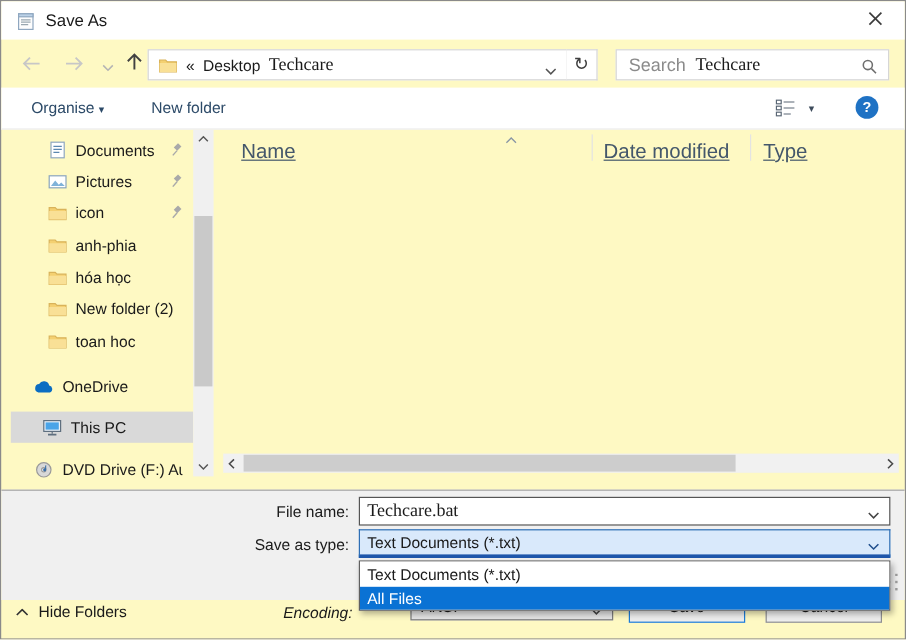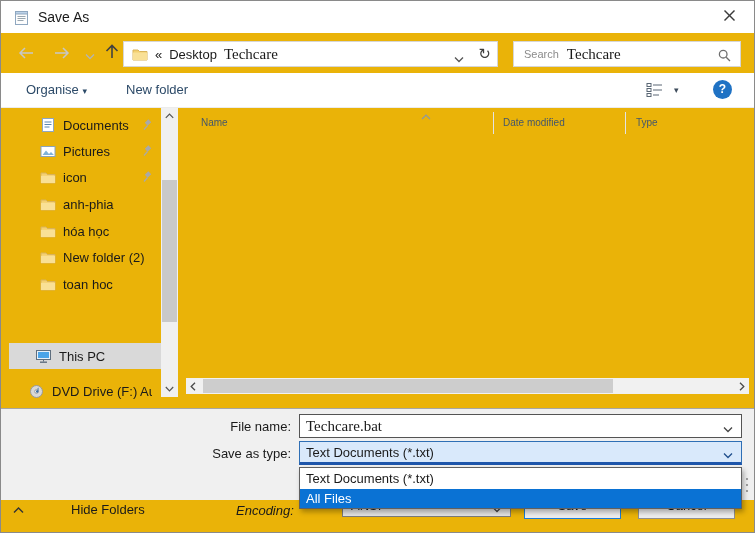--- a/index.html
+++ b/index.html
@@ -1,33 +1,33 @@
 <!DOCTYPE html>
 <html><head>
 <meta charset="utf-8">
 <style>
   * { margin:0; padding:0; box-sizing:border-box; }
   html,body { background:#fff; }
   body { font-family:"Liberation Sans","DejaVu Sans",sans-serif; font-size:13px; color:#1a1a1a; }
-  #dlg { position:relative; width:755px; height:533px; background:#eab308; border:1px solid #8a8a8a; overflow:hidden; }
+  #dlg { position:relative; width:755px; height:533px; background:#fef9c3; border:1px solid #8a8a8a; overflow:hidden; }
   .abs { position:absolute; }
   .serif { font-family:"Liberation Serif","DejaVu Serif",serif; font-size:15px; }
 
   
   #titlebar { left:0; top:0; width:100%; height:32px; background:#fff; }
   #title-text { left:37px; top:8px; font-size:14px; }
   #close-btn { right:10px; top:4px; width:30px; height:24px; display:flex; align-items:center; justify-content:center; cursor:default; }
 
   
   .navglyph { display:flex; align-items:center; justify-content:center; }
   #addr-box { left:122px; top:40px; width:350px; height:26px; border:1px solid #d6d6d6; background:#fff; display:flex; align-items:center; }
   #addr-box .crumb { margin-left:7px; }
   #refresh-box { left:471px; top:40px; width:26px; height:26px; border:1px solid #d6d6d6; border-left:none; background:#fff; text-align:center; line-height:24px; color:#3f3f3f; font-size:15px; }
   #search-box { left:512px; top:40px; width:228px; height:26px; border:1px solid #d6d6d6; background:#fff; display:flex; align-items:center; }
-  #search-placeholder { color:#8b8b8b; font-size:11px; margin-left:10px; }
+  #search-placeholder { color:#8b8b8b; font-size:15px; margin-left:10px; }
   #search-value { margin-left:8px; }
 
   
   #toolbar { left:0; top:72px; width:100%; height:35px; background:#fff; border-bottom:1px solid #ececec;padding-left:15px; }
   .cmd { color:#2c4a68; font-size:13px; }
   #organise { left:25px; top:9px; }
   #newfolder { left:125px; top:9px; }
   #help-btn { left:712px; top:7px; width:19px; height:19px; border-radius:50%; background:#1f72c4; color:#fff; font-weight:bold; font-size:12px; text-align:center; line-height:19px; }
 
   
@@ -36,38 +36,38 @@
   .side-item.child { padding-left:30px; }
   .side-item.root { padding-left:19px; }
   .side-item .lbl { margin-left:7px; white-space:nowrap; overflow:hidden; }
   .side-item.sel { background:#d9d9d9;padding-left:26px; }
   .pin { position:absolute; right:8px; top:7px; }
   #side-scroll { left:160px; top:107px; width:17px; height:289px; background:#f0f0f0; }
   #side-thumb { left:1px; top:72px; width:15px; height:142px; background:#c9c9c9; }
   .scroll-arrow { width:17px; height:16px; display:flex; align-items:center; justify-content:center; }
 
   
-  .hdr { color:#44576b; font-size:10px; }
+  .hdr { color:#44576b; font-size:17px;text-decoration:underline; }
   .colsep { width:1px; height:22px; background:#e3e3e3; top:111px; }
   .cell { color:#2f2f2f; }
   #hscroll { left:185px; top:377px; width:563px; height:16px; background:#f1f1f1; display:flex; align-items:center; }
   #hthumb { position:absolute; left:17px; top:1px; width:410px; height:14px; background:#cdcdcd; }
 
   
   #footer { left:0; top:407px; width:100%; height:92px; background:#f0f0f0; border-top:1px solid #a6a6a6; }
   .flabel { width:140px; text-align:right; }
   #fname-input { left:298px; top:5px; width:443px; height:24px; background:#fff; border:1px solid #545454; display:flex; align-items:center; }
   #fname-input .val { margin-left:6px; }
   #ftype-combo { left:298px; top:32px; width:443px; height:24px; background:#d9e9fb; border:1px solid #2f6fb5; border-bottom:3px solid #1e56ab; display:flex; align-items:center; }
   #ftype-combo .val { margin-left:6px; }
   .combo-chevron { position:absolute; right:8px; top:6px; }
   #type-dropdown { left:298px; top:58px; width:443px; border:1px solid #606060; background:#fff; z-index:20; box-shadow:2px 3px 5px rgba(0,0,0,0.3); }
   .opt { height:21px; line-height:21px; padding-left:6px; background:#fff; }
   .opt.hl { height:19px; line-height:19px; background:#0a72d4; color:#fff; }
-  #hide-folders { left:12px; top:93px; display:flex; align-items:center;gap:39px; }
+  #hide-folders { left:12px; top:93px; display:flex; align-items:center; }
   #hide-folders .lbl { margin-left:8px; }
   #enc-label { left:235px; top:94px; width:100px; text-align:left; z-index:1;font-style:italic; }
   #enc-select { left:341px; top:85px; width:169px; height:23px; background:#e3e3e3; border:1px solid #7b7b7b; display:flex; align-items:center; z-index:1; }
   #enc-select .val { margin-left:8px; }
   .btn { top:84px; width:97px; height:26px; background:#ededed; text-align:center; line-height:24px; z-index:1; }
   #save-btn { left:523px; border:1px solid #1c7cd6; }
   #cancel-btn { left:637px; border:1px solid #8f8f8f; }
   #grip { right:5px; bottom:4px; }
 </style>
 </head>
@@ -244,20 +244,28 @@
   </div>
   <div class="abs side-item child" style="top:270px;">
     <span class="ic">
         <svg width="16" height="13" viewBox="0 0 16 13">
           <path d="M1 2 L6 2 L7.5 3.5 L15 3.5 L15 12 L1 12 Z" fill="#f4d071" stroke="#d9b35a"></path>
           <path d="M1 4.8 L15 4.8 L15 12 L1 12 Z" fill="#f9e096"></path>
         </svg>
       </span>
     <span class="lbl">toan hoc</span>
   </div>
+  <div class="abs side-item root" style="top:308px;">
+    <span class="ic">
+        <svg width="17" height="11" viewBox="0 0 17 11">
+          <path d="M4 10 a3.5 3.5 0 0 1 0.6-6.9 A4.5 4.5 0 0 1 13 4.2 a3 3 0 0 1 0.5 5.8 Z" fill="#0b6dc2"></path>
+        </svg>
+      </span>
+    <span class="lbl">OneDrive</span>
+  </div>
   <div class="abs side-item root sel" style="top:342px;">
     <span class="ic">
         <svg width="17" height="15" viewBox="0 0 17 15">
           <rect x="1.5" y="1.5" width="14" height="9" fill="#e8f1f9" stroke="#5f6f7f"></rect>
           <rect x="3" y="3" width="11" height="6" fill="#4aa4e8"></rect>
           <line x1="8.5" y1="10.5" x2="8.5" y2="12.5" stroke="#5f6f7f"></line>
           <line x1="5" y1="13.2" x2="12" y2="13.2" stroke="#5f6f7f" stroke-width="1.4"></line>
         </svg>
       </span>
     <span class="lbl">This PC</span>

